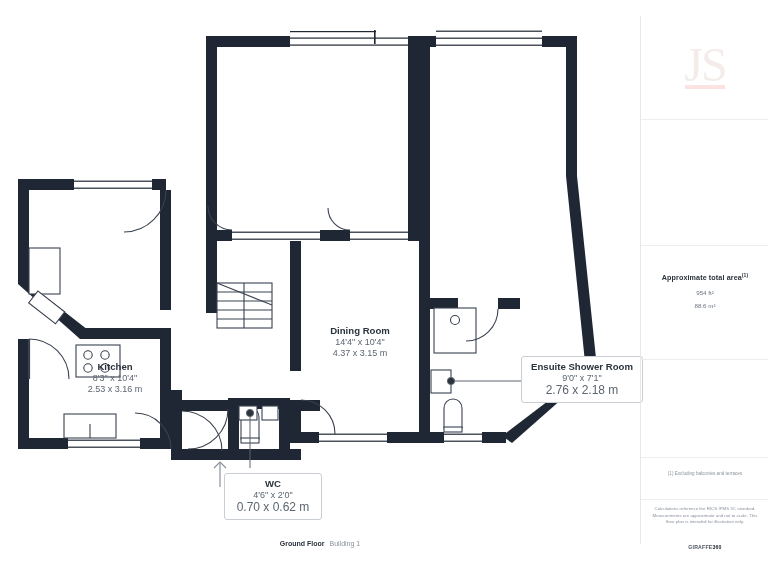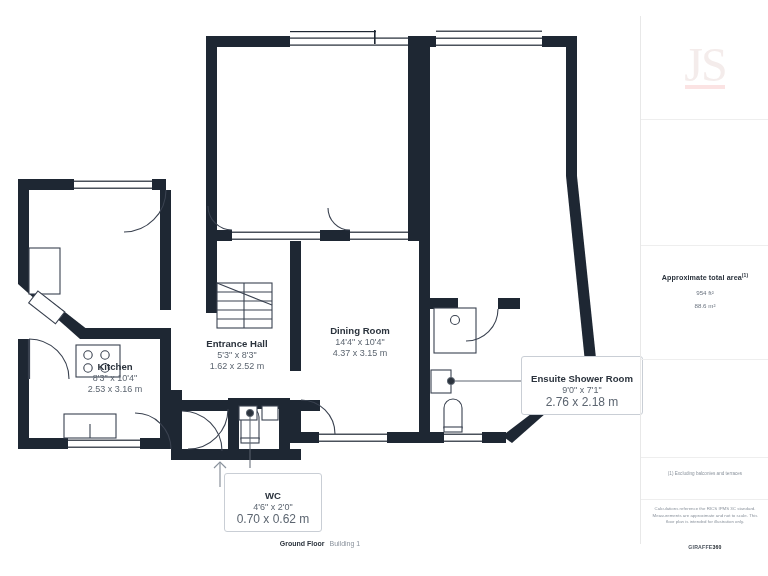--- a/index.html
+++ b/index.html
@@ -88,21 +88,21 @@
   .room .rname{font-size:9.6px;font-weight:bold;color:#2b333d;white-space:nowrap;}
   .room .rname.two{white-space:normal;}
   .room .rft{font-size:9px;color:#5c6570;white-space:nowrap;margin-top:1px;}
   .room .rm{font-size:9px;color:#5c6570;white-space:nowrap;}
 
   .callout{
     position:absolute;background:#ffffff;border:1px solid #c9ced5;
     border-radius:3px;text-align:center;padding:4px 6px 5px 6px;
     box-sizing:border-box;
   }
-  .callout .rname{font-size:9.6px;font-weight:bold;color:#2b333d;white-space:nowrap;margin-top:12px;}
+  .callout .rname{font-size:9.6px;font-weight:bold;color:#2b333d;white-space:nowrap;}
   .callout .rft{font-size:9px;color:#5c6570;white-space:nowrap;margin-top:1px;}
   .callout .rm{font-size:12px;color:#5c6570;white-space:nowrap;}
 
   
   #lbl-lounge{left:252px;top:108px;width:140px;}
   #lbl-bedroom{left:448px;top:140px;width:140px;}
   #lbl-sdr{left:30px;top:228px;width:170px;}
   #lbl-kitchen{left:50px;top:361px;width:130px;}
   #lbl-hall{left:173px;top:338px;width:128px;}
   #lbl-dining{left:292px;top:306px;width:136px;margin-top:19px;}
@@ -326,25 +326,20 @@
 
 
 
 
   <div class="room" id="lbl-kitchen">
     <div class="rname">Kitchen</div>
     <div class="rft">8'3" x 10'4"</div>
     <div class="rm">2.53 x 3.16 m</div>
   </div>
 
-  <div class="room" id="lbl-hall">
-    <div class="rname">Entrance Hall</div>
-    <div class="rft">5'3" x 8'3"</div>
-    <div class="rm">1.62 x 2.52 m</div>
-  </div>
 
   <div class="room" id="lbl-dining">
     <div class="rname">Dining Room</div>
     <div class="rft">14'4" x 10'4"</div>
     <div class="rm">4.37 x 3.15 m</div>
   </div>
 
   <div class="callout" id="lbl-ensuite">
     <div class="rname">Ensuite Shower Room</div>
     <div class="rft">9'0" x 7'1"</div>

